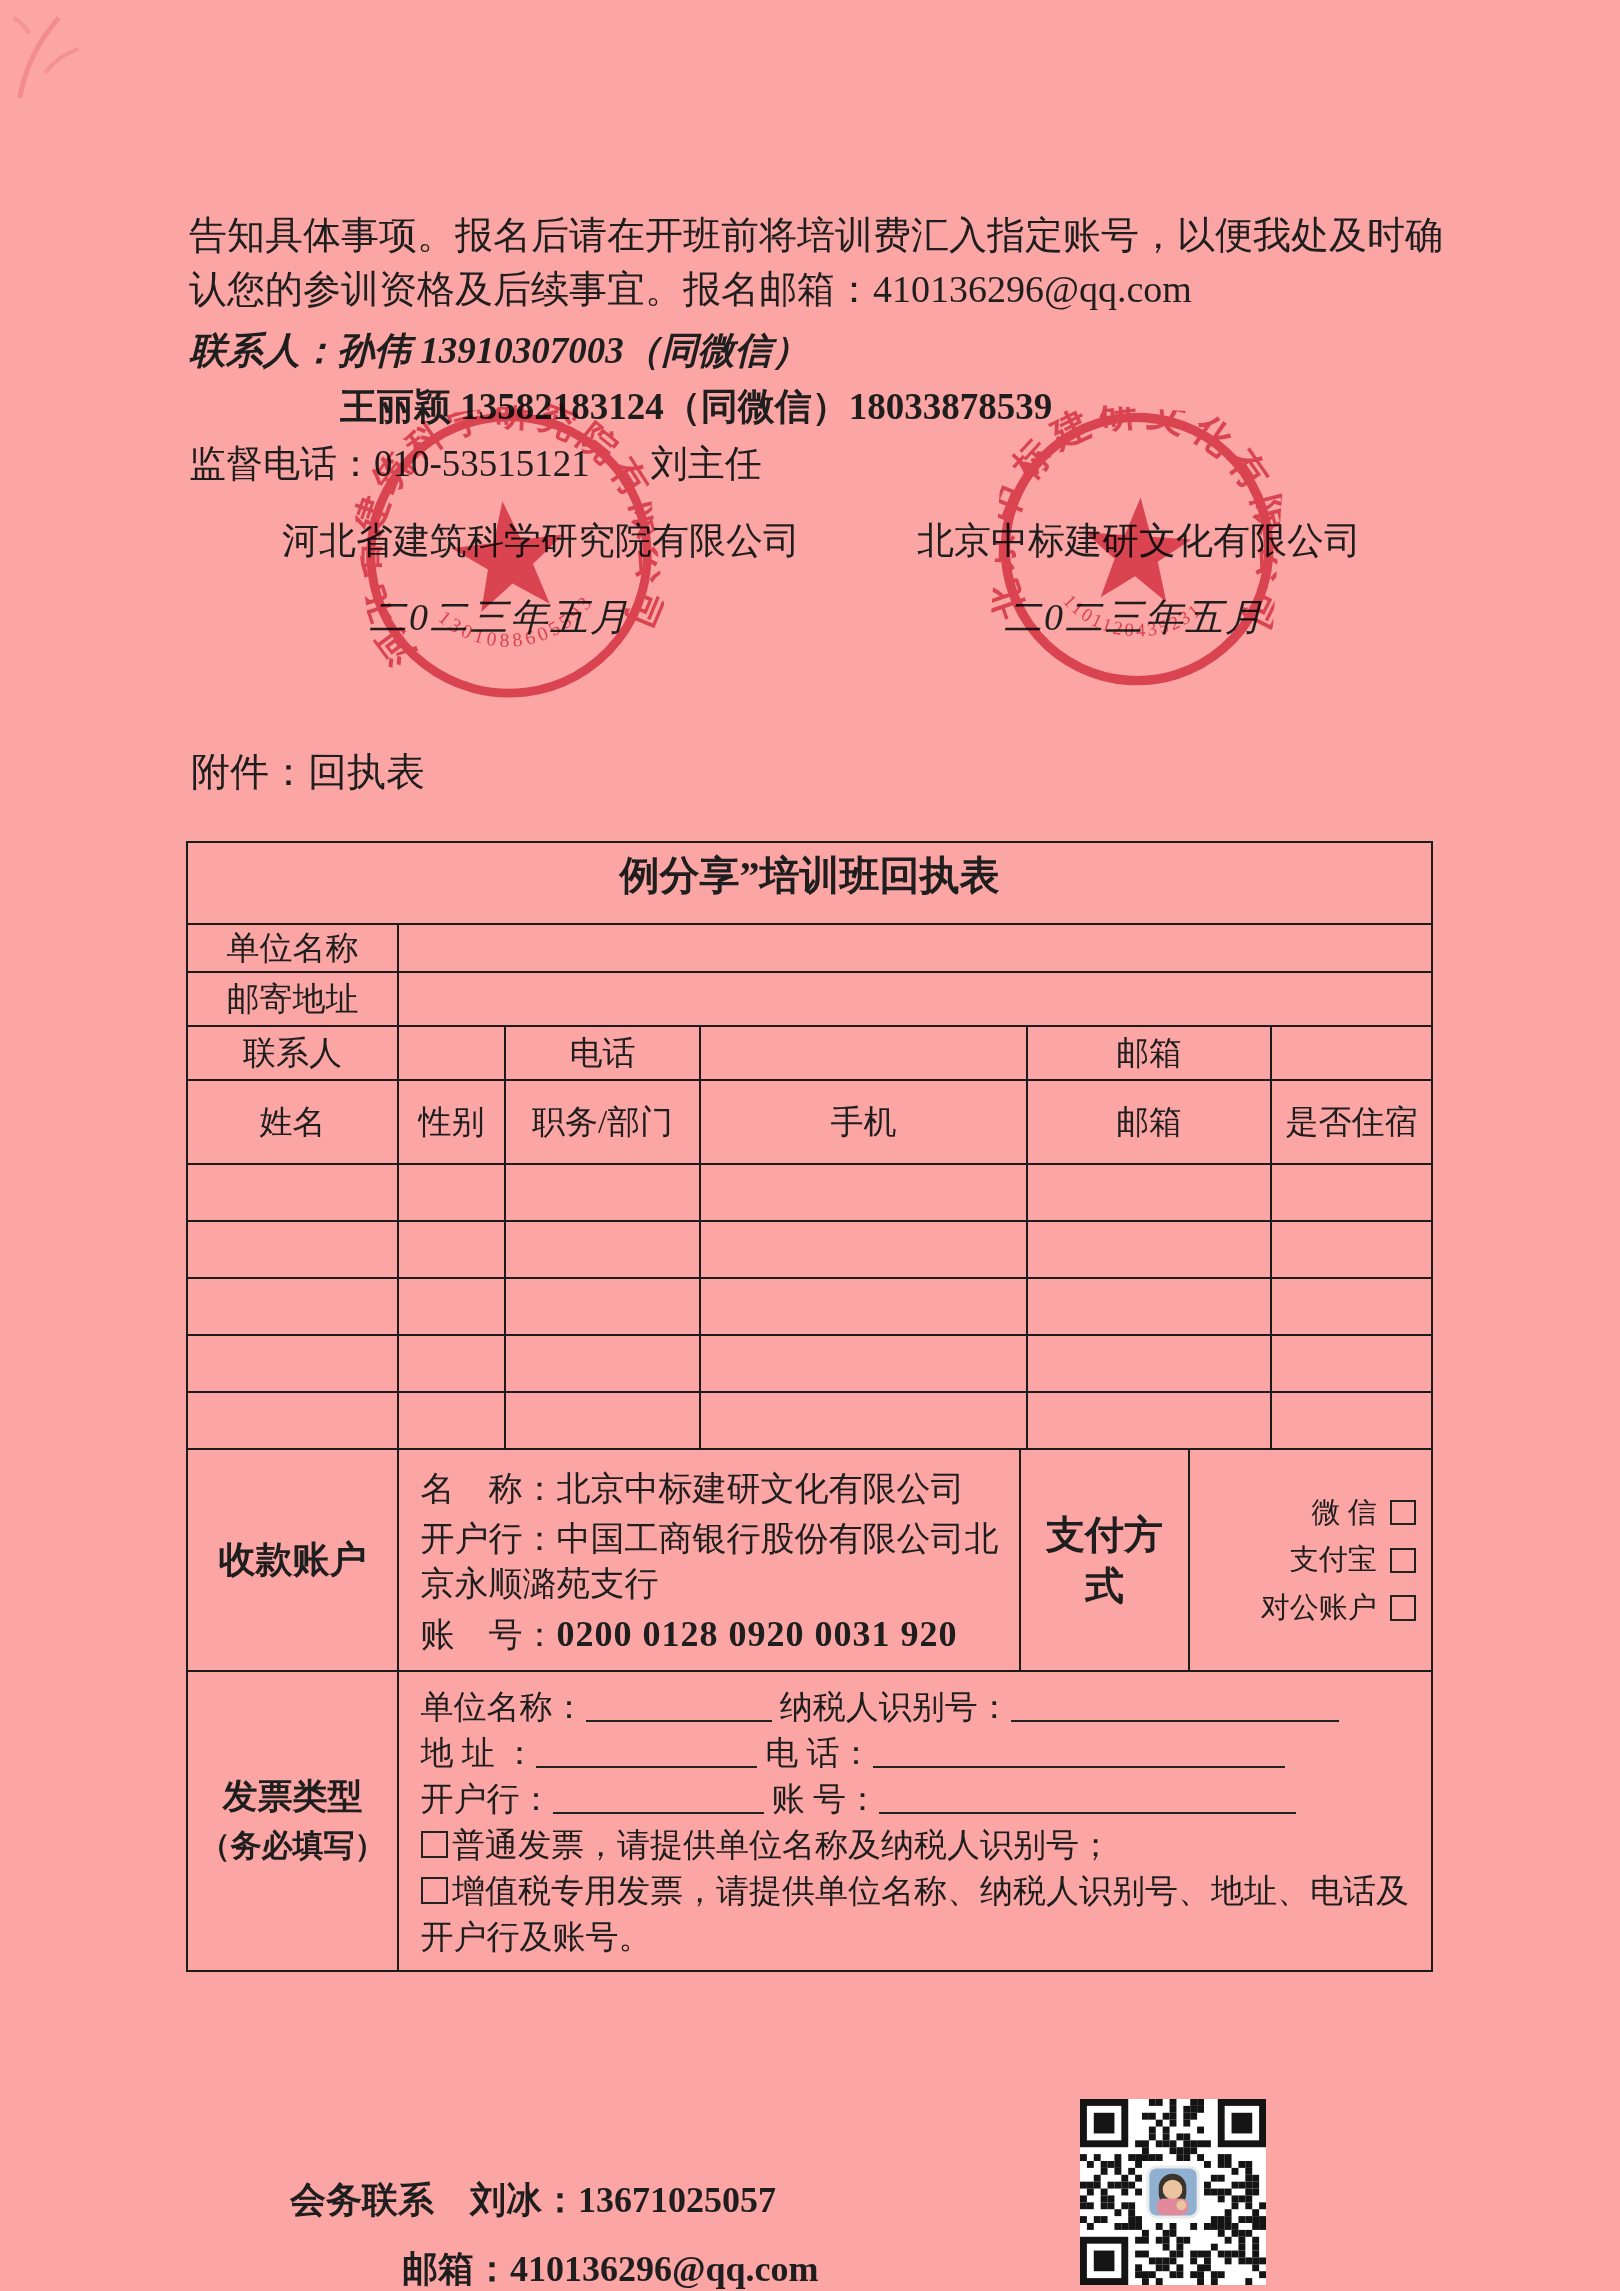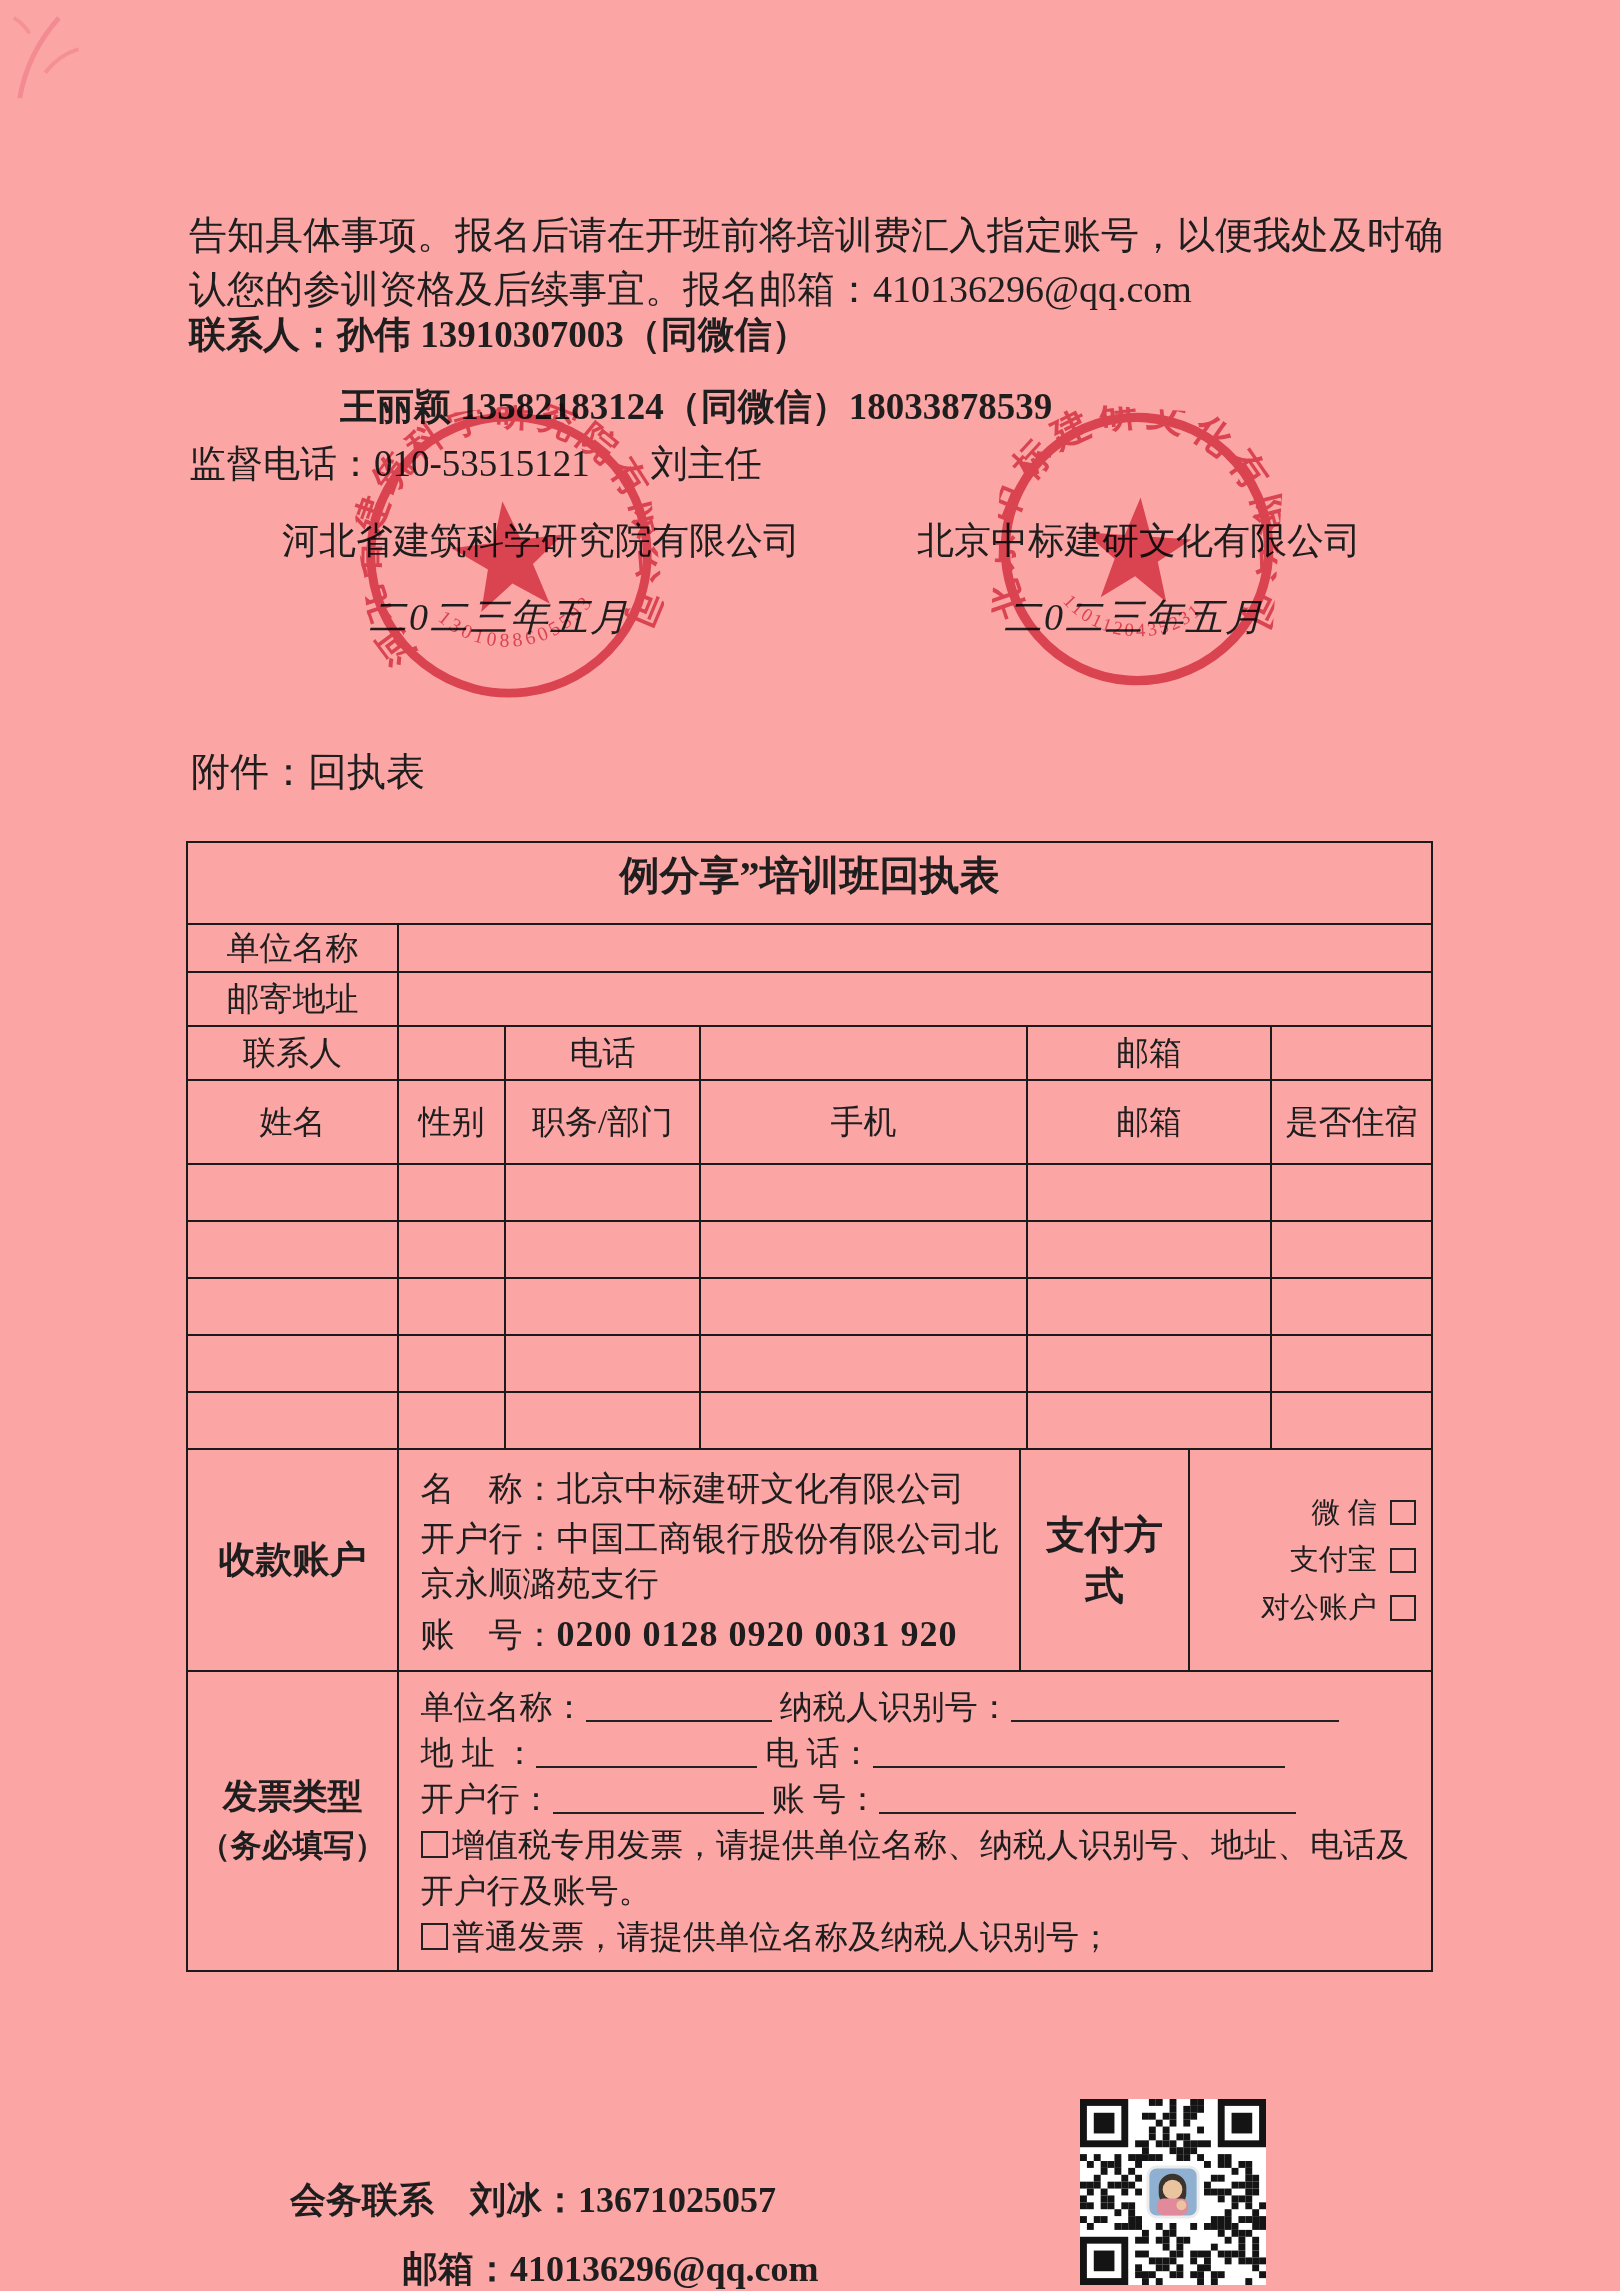--- a/index.html
+++ b/index.html
@@ -5,21 +5,21 @@
   html,body{margin:0;padding:0;background:#e9e9e9;}
   .page{
     position:relative;width:1620px;height:2292px;background:#fca5a5;
     font-family:"Liberation Serif","DejaVu Serif",serif;color:#1e1e1e;
     overflow:hidden;margin:0 auto;
   }
   .abs{position:absolute;}
   
   .intro{left:189px;top:208px;width:1333px;font-size:38px;line-height:54px;white-space:nowrap;}
   .contact-line{white-space:nowrap;font-weight:bold;font-size:37px;}
-  .l3{left:189px;top:310px;}
+  .l3{left:189px;top:326px;font-style:italic;}
   .l4{left:340px;top:382px;}
   .l5{left:189px;top:439px;font-weight:normal;font-size:37px;white-space:nowrap;}
   .l5 .person{margin-left:61px;}
   .company{font-size:37px;white-space:nowrap;}
   .co-left{left:282px;top:516px;}
   .co-right{left:917px;top:516px;}
   .date{font-size:38px;letter-spacing:2px;white-space:nowrap;font-style:italic;}
   .date-left{left:369px;top:592px;}
   .date-right{left:1004px;top:592px;}
   .attachment{left:191px;top:745px;font-size:39px;}
@@ -237,22 +237,22 @@
           <span>纳税人识别号：</span><span class="u u335"></span>
         </div>
         <div class="blank-row">
           <span>地 址 ：</span><span class="u u225"></span>
           <span>电 话：</span><span class="u u420"></span>
         </div>
         <div class="blank-row">
           <span>开户行：</span><span class="u u215"></span>
           <span>账 号：</span><span class="u u425"></span>
         </div>
+        <div class="inv-opt"><span class="cbox-sm"></span><span>普通发票，请提供单位名称及纳税人识别号；</span></div>
         <div class="inv-opt"><span class="cbox-sm"></span><span>增值税专用发票，请提供单位名称、纳税人识别号、地址、电话及开户行及账号。</span></div>
-        <div class="inv-opt"><span class="cbox-sm"></span><span>普通发票，请提供单位名称及纳税人识别号；</span></div>
       </div>
     </div>
   </div>
 
   <div class="abs footer1">会务联系　刘冰：13671025057</div>
   <div class="abs footer2">邮箱：410136296@qq.com</div>
 
   <svg class="abs qr" width="186" height="186" viewBox="0 0 189 189">
     <rect x="0" y="0" width="189" height="189" fill="#ffffff"></rect>
     <g>

